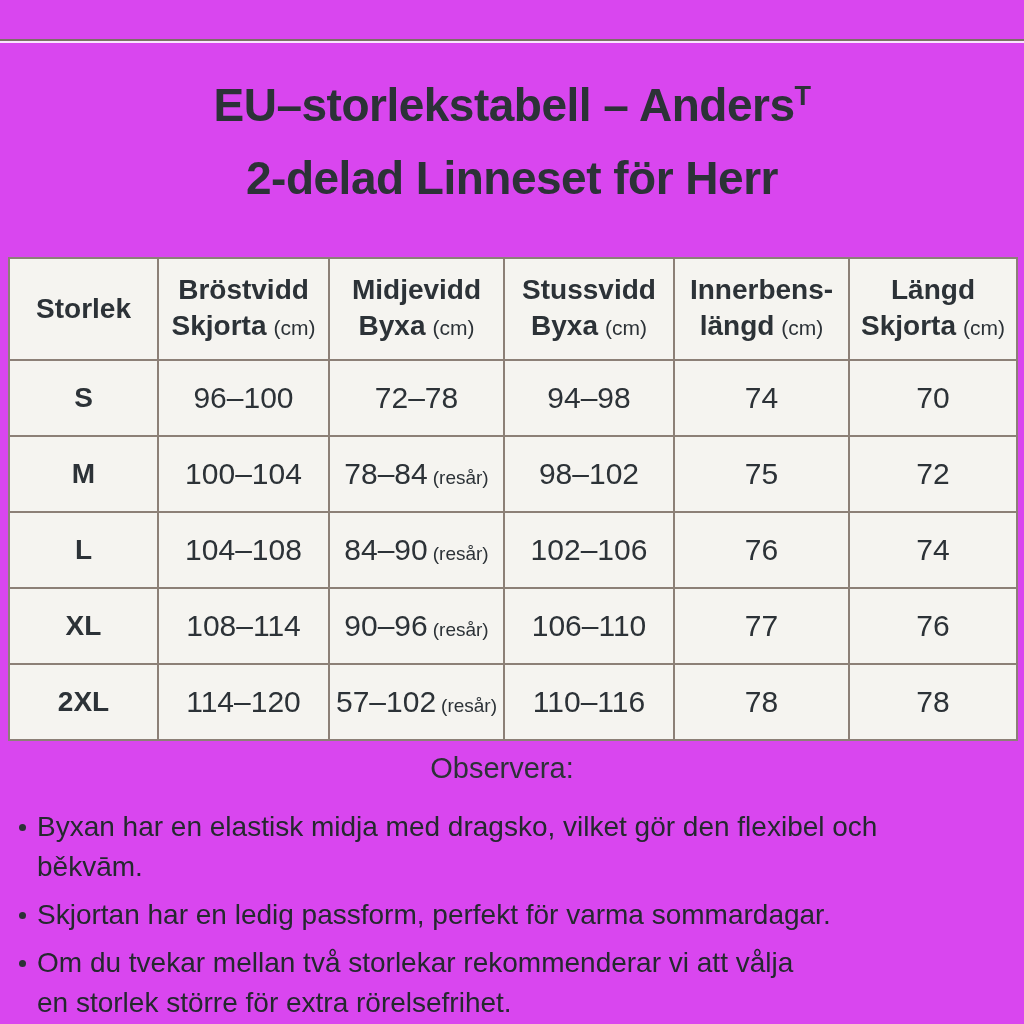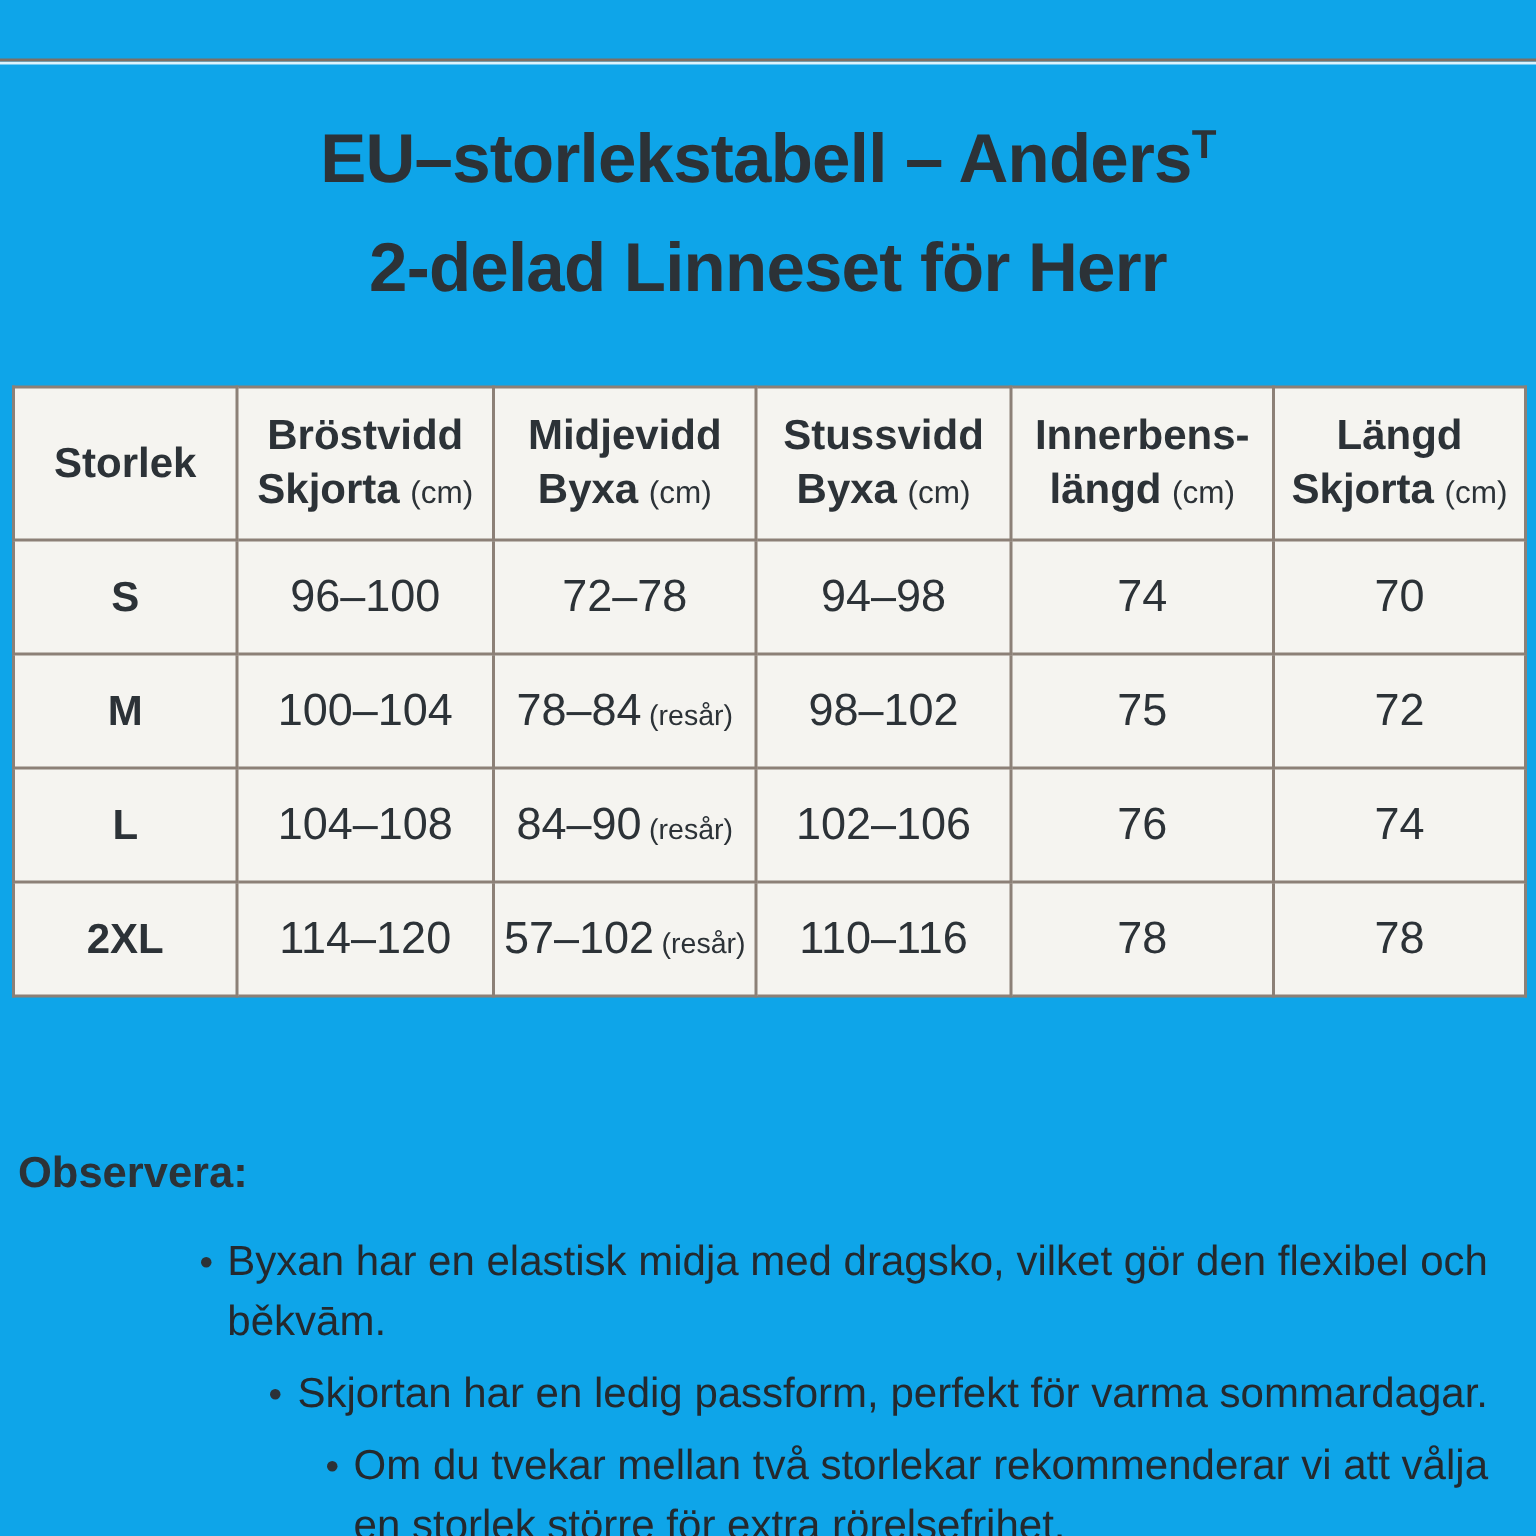--- a/index.html
+++ b/index.html
@@ -11,21 +11,21 @@
   }
   body {
     font-family: "Liberation Sans", sans-serif;
     background: #f4f3ee;
     color: #2c3237;
   }
   .sheet {
     position: relative;
     width: 1024px;
     height: 1024px;
-    background: #0ea5e9;
+    background: #d946ef;
   }
   .topline {
     position: absolute;
     top: 39px;
     left: 0;
     width: 1024px;
     height: 2px;
     background: #7c7066;
     box-shadow: 0 2px 0 rgba(255,255,255,0.85);
   }
@@ -89,33 +89,33 @@
   }
   .note:not(:empty) { margin-left: 5px; }
   .notes {
     position: absolute;
     top: 748px;
     left: 12px;
     width: 980px;
   }
   .notes-heading {
     font-size: 29px;
-    font-weight: bold;
-    margin: 18px 0 22px 0;
+    font-weight: normal;
+    margin: 4px 0 22px 0;
+    text-align: center;
   }
   .bullet-list {
     margin: 0;
     padding: 0;
     list-style: none;
   }
   .bullet-item {
     display: flex;
     align-items: flex-start;
     margin: 0 0 8px 0;
-    justify-content: flex-end;
   }
   .bullet-dot {
     flex: 0 0 auto;
     width: 7px;
     height: 7px;
     border-radius: 50%;
     background: #2c3237;
     margin: 17px 11px 0 7px;
   }
   .bullet-text {
@@ -190,20 +190,28 @@
         <td>75</td>
         <td>72</td>
       </tr>
       <tr>
         <td class="size">L</td>
         <td>104–108</td>
         <td><span>84–90</span><span class="note">(resår)</span></td>
         <td>102–106</td>
         <td>76</td>
         <td>74</td>
+      </tr>
+      <tr>
+        <td class="size">XL</td>
+        <td>108–114</td>
+        <td><span>90–96</span><span class="note">(resår)</span></td>
+        <td>106–110</td>
+        <td>77</td>
+        <td>76</td>
       </tr>
       <tr>
         <td class="size">2XL</td>
         <td>114–120</td>
         <td><span>57–102</span><span class="note">(resår)</span></td>
         <td>110–116</td>
         <td>78</td>
         <td>78</td>
       </tr>
     </tbody>

